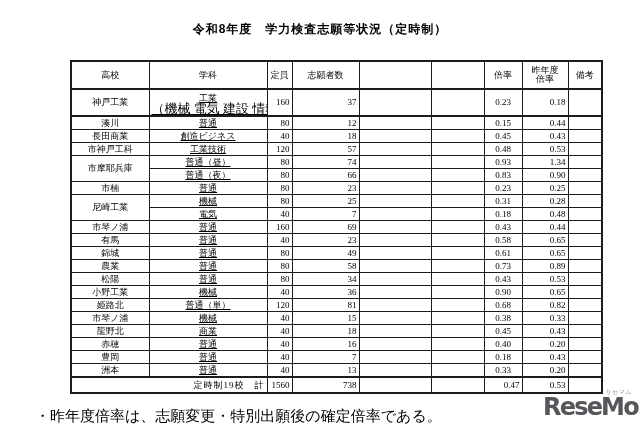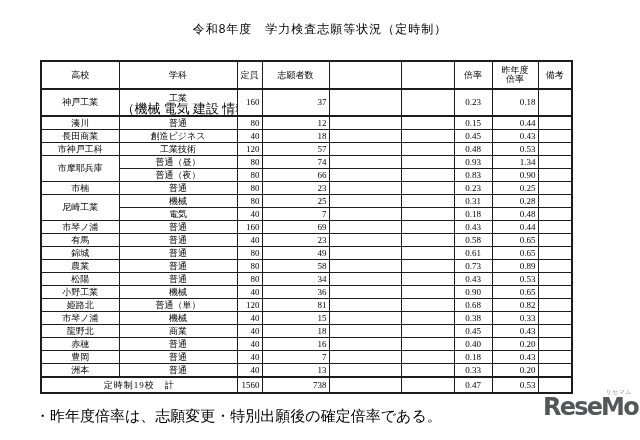--- a/index.html
+++ b/index.html
@@ -4,42 +4,42 @@
 <style>
   html,body{margin:0;padding:0;}
   body{
     width:640px;height:440px;background:#ffffff;position:relative;
     font-family:"Liberation Serif","DejaVu Serif",serif;color:#000;
     overflow:hidden;
   }
   .title{
     position:absolute;top:21px;left:0;width:640px;text-align:center;
     font-family:"Liberation Sans","DejaVu Sans",sans-serif;
-    font-weight:normal;font-size:12px;letter-spacing:1px;
+    font-weight:bold;font-size:12px;letter-spacing:1px;
   }
   table.main{
-    position:absolute;left:40px;top:60px;width:531px;
+    position:absolute;left:70px;top:60px;width:531px;
     border-collapse:collapse;table-layout:fixed;
     border:2px solid #1c1c1c;
   }
   table.main td,table.main th{
     border:1px solid #1c1c1c;
     font-size:9px;font-weight:normal;
     padding:0 2px;overflow:hidden;white-space:nowrap;
     line-height:11px;
   }
   tr.hdr th{height:26px;text-align:center;border-bottom:2px solid #1c1c1c;}
   tr.hdr .two-line{line-height:9px;display:block;}
   table.main td{height:12px;}
   tr.r-tall td{height:25px;border-bottom:2px solid #1c1c1c;}
   tr.r-tall .dept2{display:block;font-size:13px;line-height:10px;}
   tr.r-tall .dept1{display:block;line-height:11px;margin-top:1px;}
-  tr.total td{height:14px;border-top:2px solid #1c1c1c;}
+  tr.total td{height:14px;border-top:2px solid #1c1c1c;text-align:right;}
   .c-school{text-align:center;}
-  .c-dept{text-align:center;}
+  .c-dept{text-align:center;text-decoration:underline;}
   .c-cap{text-align:right;padding-right:2px;}
   .c-app{text-align:right;padding-right:7px;margin-top:29px;}
   .c-rate{text-align:center;}
   .c-prev{text-align:right;padding-right:3px;}
   .c-total-label{text-align:center;letter-spacing:1px;}
   .footnote{
     position:absolute;left:35px;top:407px;font-size:15px;
   }
   .logo{
     position:absolute;top:387px;left:543px;width:96px;height:40px;

